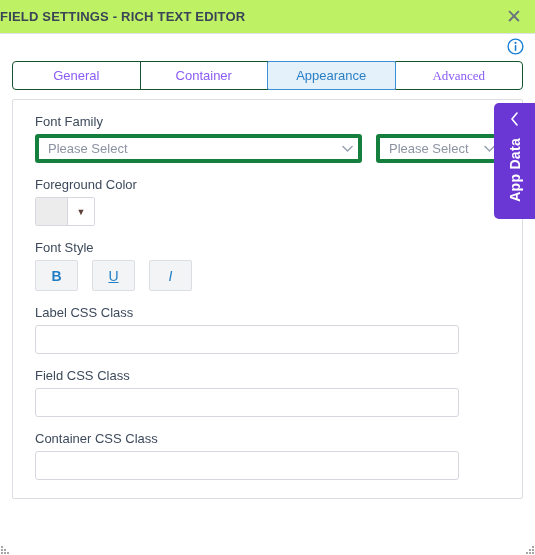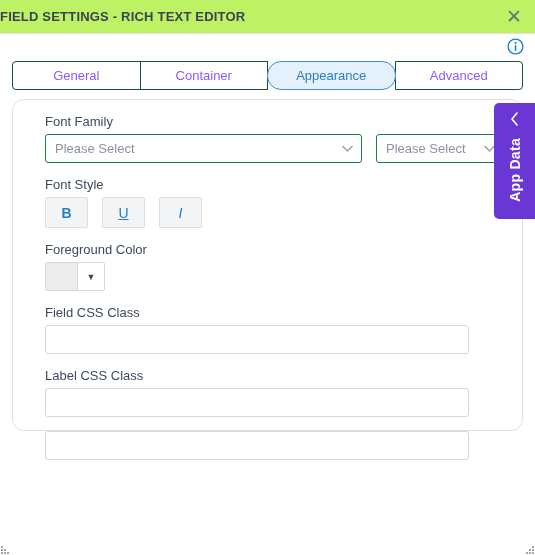--- a/index.html
+++ b/index.html
@@ -86,38 +86,39 @@
     white-space: nowrap;
   }
   .tab:first-child {
     margin-left: 0;
     border-top-left-radius: 4px;
     border-bottom-left-radius: 4px;
   }
   .tab:last-child {
     border-top-right-radius: 4px;
     border-bottom-right-radius: 4px;
+    font-family: Liberation Serif, serif;
   }
   .tab.active {
     background: #e4f1fb;
     border: 1px solid #3b8fd4;
     color: #2a7fc4;
     position: relative;
     z-index: 2;
-    border-radius: 14px;
+    border-radius: 2px;
   }
 
   
   .panel {
     margin: 9px 12px 0 12px;
     border: 1px solid #dcdee3;
-    border-radius: 12px;
-    height: 332px;
-    box-sizing: border-box;
-    padding: 14px 18px 0 32px;
+    border-radius: 2px;
+    height: 400px;
+    box-sizing: border-box;
+    padding: 14px 18px 0 22px;
     background: #ffffff;
     position: relative;
   }
 
   .field-label {
     font-size: 13px;
     color: #3d4a5c;
     margin-bottom: 5px;
     display: block;
   }
@@ -127,21 +128,21 @@
     gap: 14px;
     align-items: flex-end;
   }
   .col-family { flex: 1 1 auto; }
   .col-size { flex: 0 0 128px; }
 
   select.ctl {
     width: 100%;
     height: 29px;
     box-sizing: border-box;
-    border: 1px solid #15803d;
+    border: 4px solid #15803d;
     border-radius: 3px;
     background: #ffffff;
     color: #8b93a2;
     font-size: 13px;
     font-family: "Liberation Sans", sans-serif;
     padding: 0 26px 0 9px;
     -webkit-appearance: none;
     -moz-appearance: none;
     appearance: none;
     cursor: pointer;
@@ -325,47 +326,48 @@
         <span class="chev">
           <svg width="11" height="7" viewBox="0 0 11 7">
               <path d="M1 1 L5.5 5.6 L10 1" fill="none" stroke="#9aa2b1" stroke-width="1.5" stroke-linecap="round"></path>
             </svg>
         </span>
       </div>
     </div>
   </div>
 
   <div class="block">
+    <label class="field-label">Foreground Color</label>
+    <div class="color-picker">
+      <div class="color-swatch"></div>
+      <div class="color-arrow">▼</div>
+    </div>
+  </div>
+
+  <div class="block">
     <label class="field-label">Font Style</label>
     <div class="style-buttons">
       <div class="style-btn b">B</div>
       <div class="style-btn u">U</div>
       <div class="style-btn i">I</div>
     </div>
   </div>
 
   <div class="block">
-    <label class="field-label">Foreground Color</label>
-    <div class="color-picker">
-      <div class="color-swatch"></div>
-      <div class="color-arrow">▼</div>
-    </div>
+    <label class="field-label">Label CSS Class</label>
+    <input class="txt" type="text" placeholder="" style="">
   </div>
 
   <div class="block">
     <label class="field-label">Field CSS Class</label>
     <input class="txt" type="text" placeholder="" style="">
   </div>
 
   <div class="block">
-    <label class="field-label">Label CSS Class</label>
-    <input class="txt" type="text" placeholder="" style="">
-  </div>
-
-  <div class="block">
+    <label class="field-label">Container CSS Class</label>
     <input class="txt" type="text" placeholder="" style="">
   </div>
 
 </div>
 
 <div class="appdata-tab">
   <span class="appdata-chev">
     <svg width="9" height="14" viewBox="0 0 9 14">
         <path d="M7 1 L2 7 L7 13" fill="none" stroke="#ffffff" stroke-width="1.6" stroke-linecap="round" stroke-linejoin="round"></path>
       </svg>

